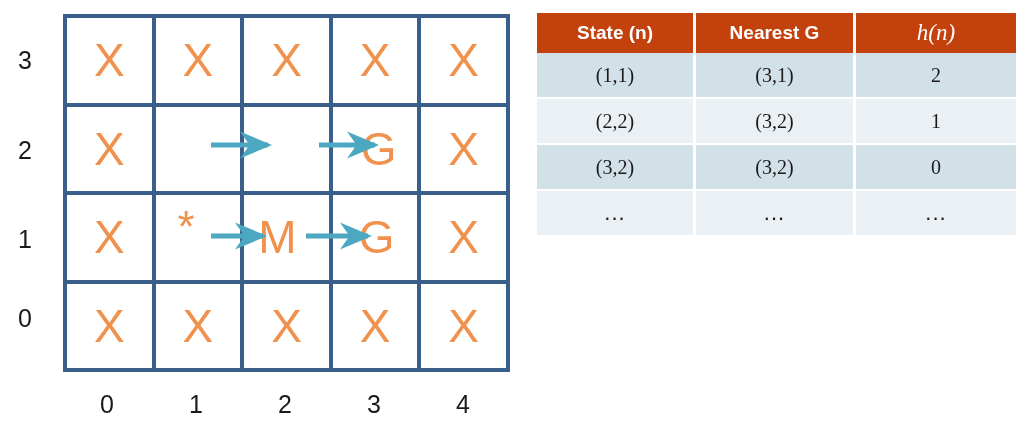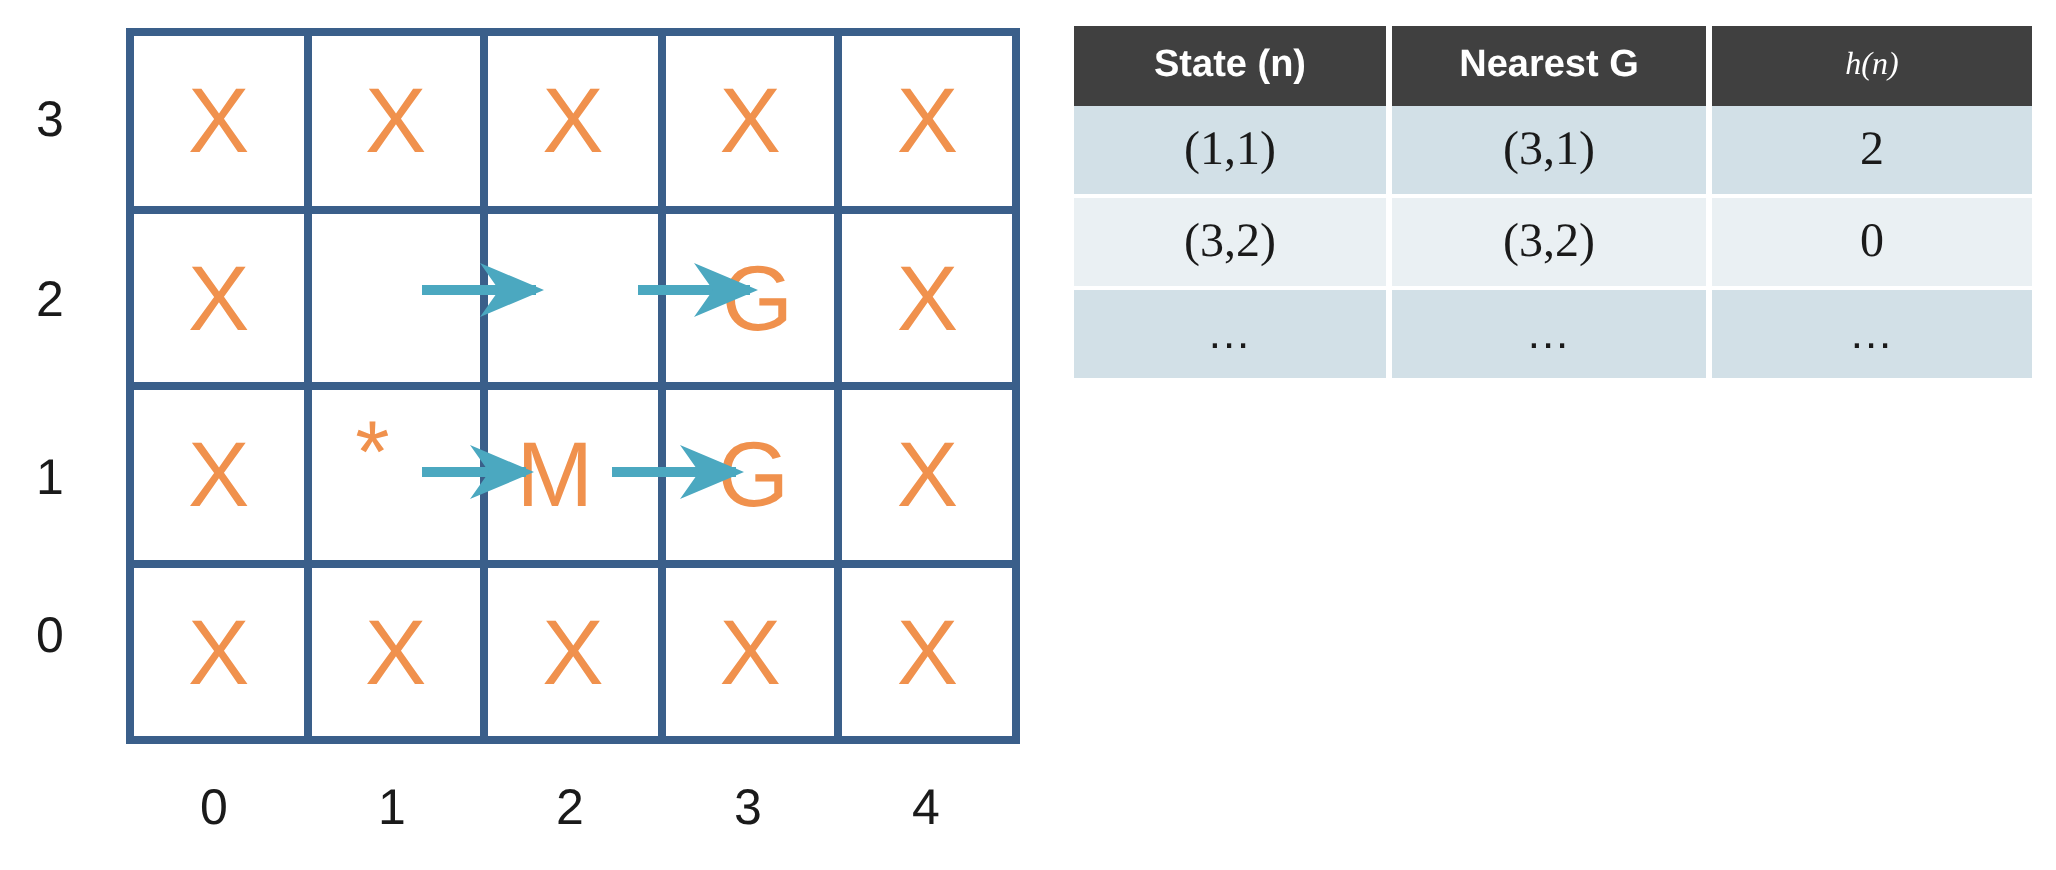--- a/index.html
+++ b/index.html
@@ -104,42 +104,42 @@
   #htable {
     position: absolute;
     left: 537px;
     top: 13px;
     width: 473px;
     border-collapse: separate;
     border-spacing: 0;
     table-layout: fixed;
   }
   #htable th {
-    background: #404040;
+    background: #c2410c;
     color: #ffffff;
     height: 40px;
     font-family: "Liberation Sans", sans-serif;
     font-size: 19px;
     font-weight: bold;
     text-align: center;
     border-right: 3px solid #ffffff;
     padding: 0;
   }
   #htable th:last-child { border-right: none; }
   #htable th.mathy {
     font-family: "Liberation Serif", serif;
     font-style: italic;
     font-weight: normal;
-    font-size: 16px;
+    font-size: 23px;
   }
   #htable td {
     height: 44px;
     text-align: center;
     font-family: "Liberation Serif", serif;
-    font-size: 24px;
+    font-size: 20px;
     color: #1a1a1a;
     border-right: 3px solid #ffffff;
     border-bottom: 2px solid #ffffff;
     padding: 0;
   }
   #htable td:last-child { border-right: none; }
   #htable tbody tr:nth-child(odd)  td { background: #d2e0e7; }
   #htable tbody tr:nth-child(even) td { background: #eaf0f3; }
   #htable td.ellipsis {
     font-family: "Liberation Sans", sans-serif;
@@ -255,20 +255,25 @@
       <th style="width:160px" class="mathy">h(n)</th>
     </tr>
   </thead>
   <tbody>
     <tr>
       <td>(1,1)</td>
       <td>(3,1)</td>
       <td>2</td>
     </tr>
     <tr>
+      <td>(2,2)</td>
+      <td>(3,2)</td>
+      <td>1</td>
+    </tr>
+    <tr>
       <td>(3,2)</td>
       <td>(3,2)</td>
       <td>0</td>
     </tr>
     <tr>
       <td class="ellipsis">...</td>
       <td class="ellipsis">...</td>
       <td class="ellipsis">...</td>
     </tr>
   </tbody>

